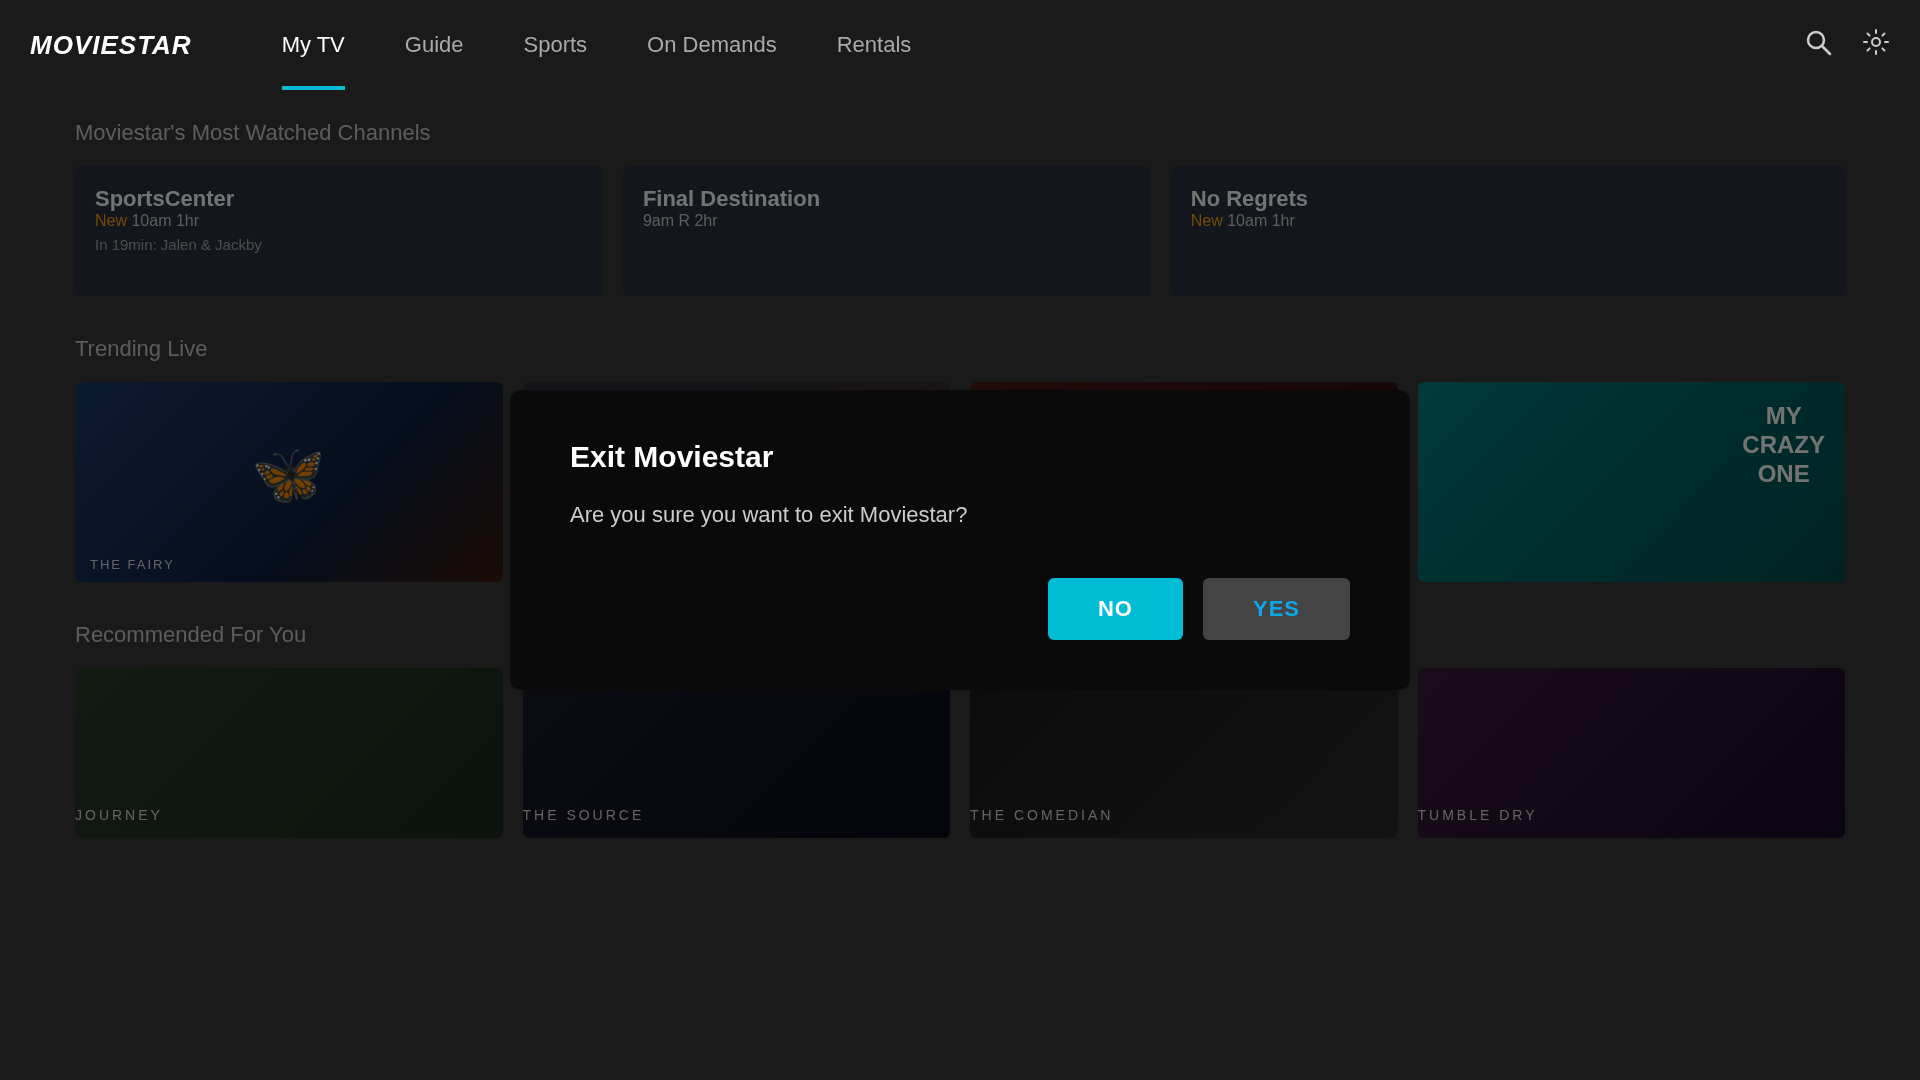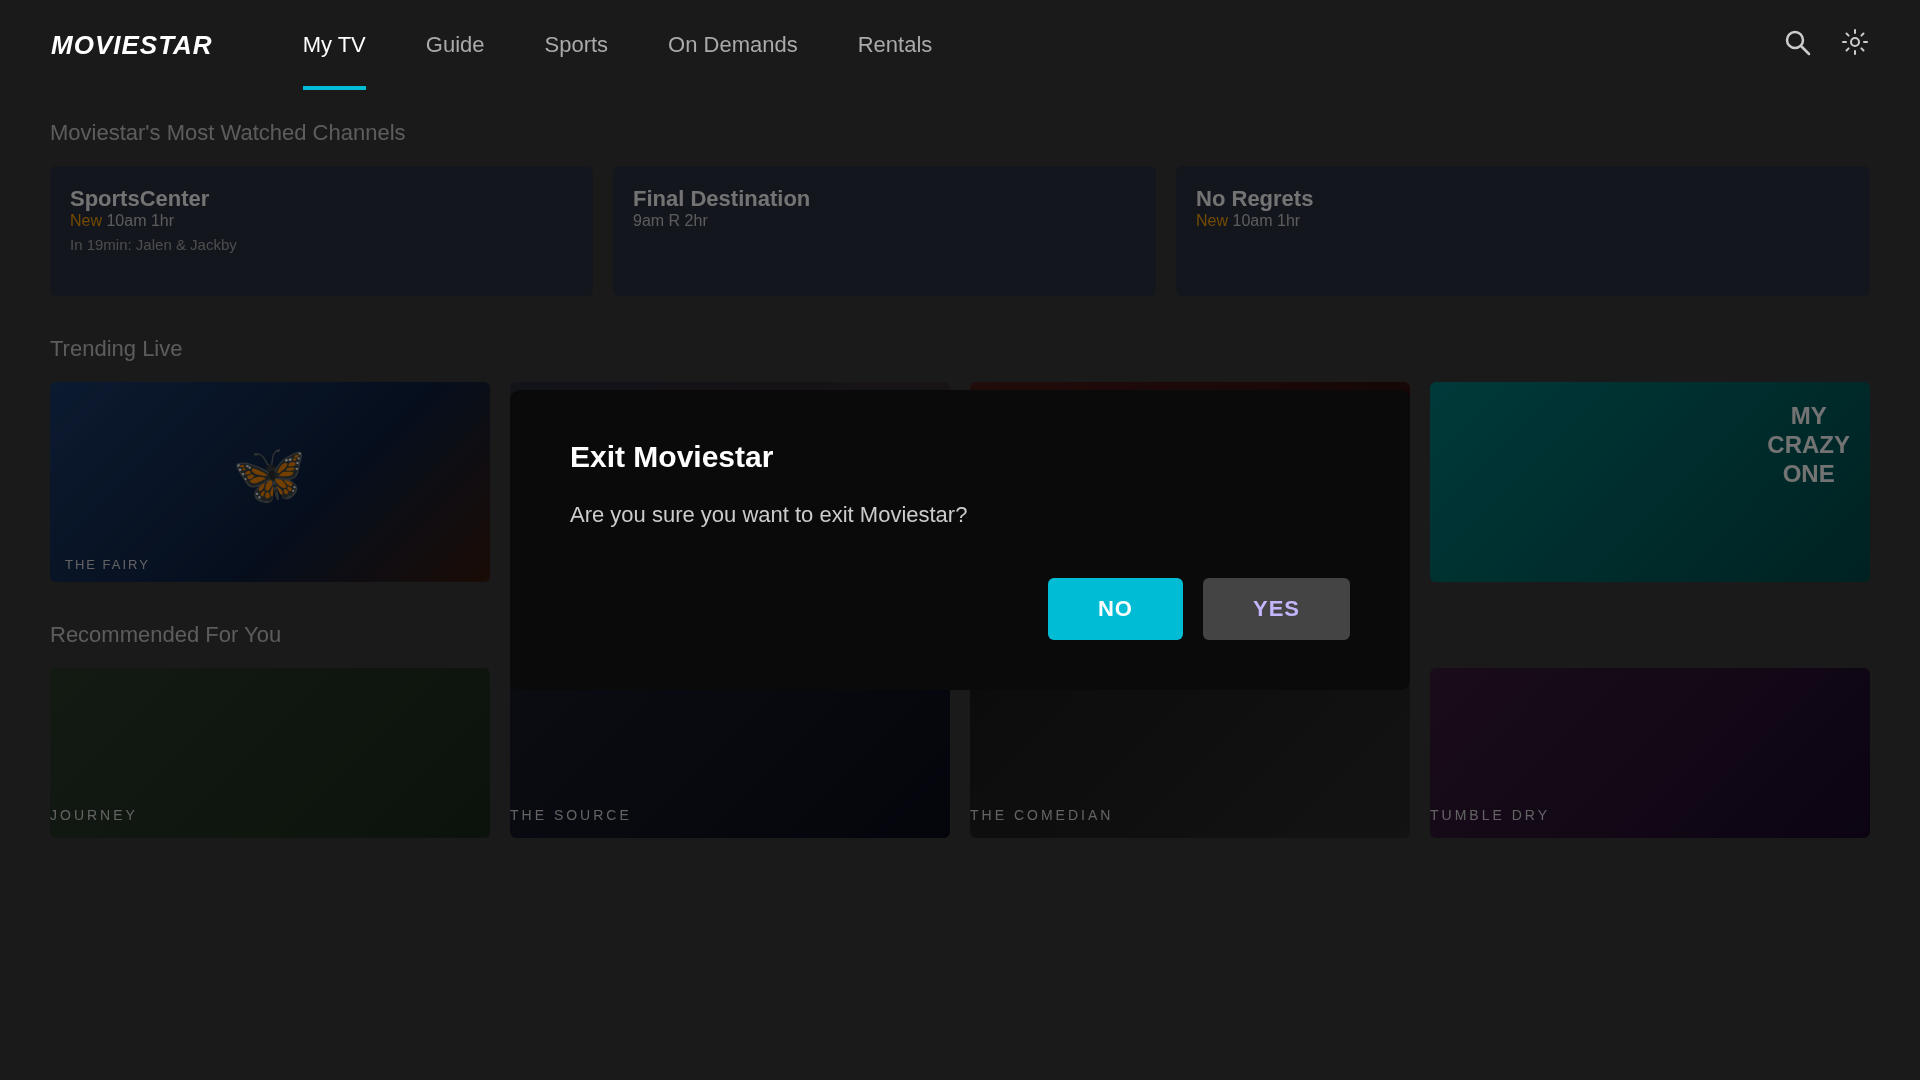--- a/index.html
+++ b/index.html
@@ -12,21 +12,21 @@
       color: #fff;
       overflow: hidden;
       position: relative;
     }
 
     
     .nav {
       display: flex;
       align-items: center;
       height: 90px;
-      padding: 0 51px;
+      padding: 0 30px;
       background: #1a1a1a;
       position: relative;
       z-index: 1;
     }
 
     .nav-logo {
       font-size: 26px;
       font-weight: 900;
       color: #fff;
       letter-spacing: 1px;
@@ -73,21 +73,21 @@
     }
 
     .nav-icon {
       font-size: 26px;
       color: #ccc;
       cursor: pointer;
     }
 
     
     .main {
-      padding: 30px 50px;
+      padding: 30px 75px;
       filter: brightness(0.45);
     }
 
     .section-title {
       font-size: 22px;
       color: #ccc;
       margin-bottom: 20px;
       font-weight: 400;
     }
 
@@ -267,21 +267,21 @@
       border-radius: 6px;
       font-size: 22px;
       font-weight: 700;
       padding: 18px 50px;
       cursor: pointer;
       letter-spacing: 1px;
     }
 
     .btn-yes {
       background: #444;
-      color: #c4b5fd;
+      color: #0ea5e9;
       border: none;
       border-radius: 6px;
       font-size: 22px;
       font-weight: 700;
       padding: 18px 50px;
       cursor: pointer;
       letter-spacing: 1px;
     }
   </style>
 </head>

